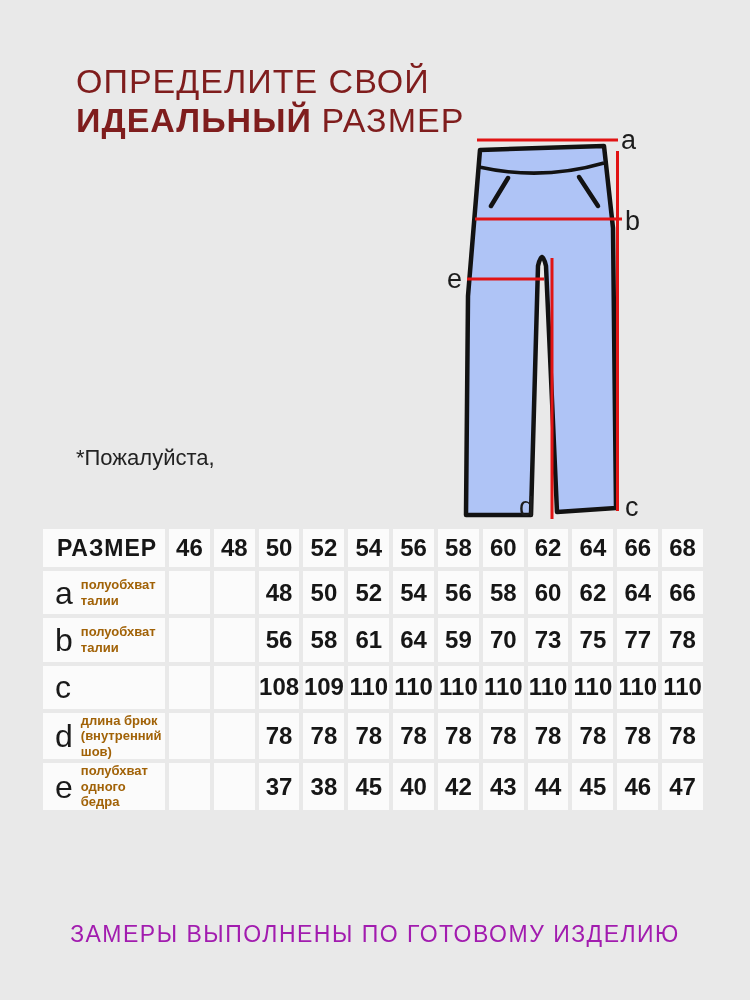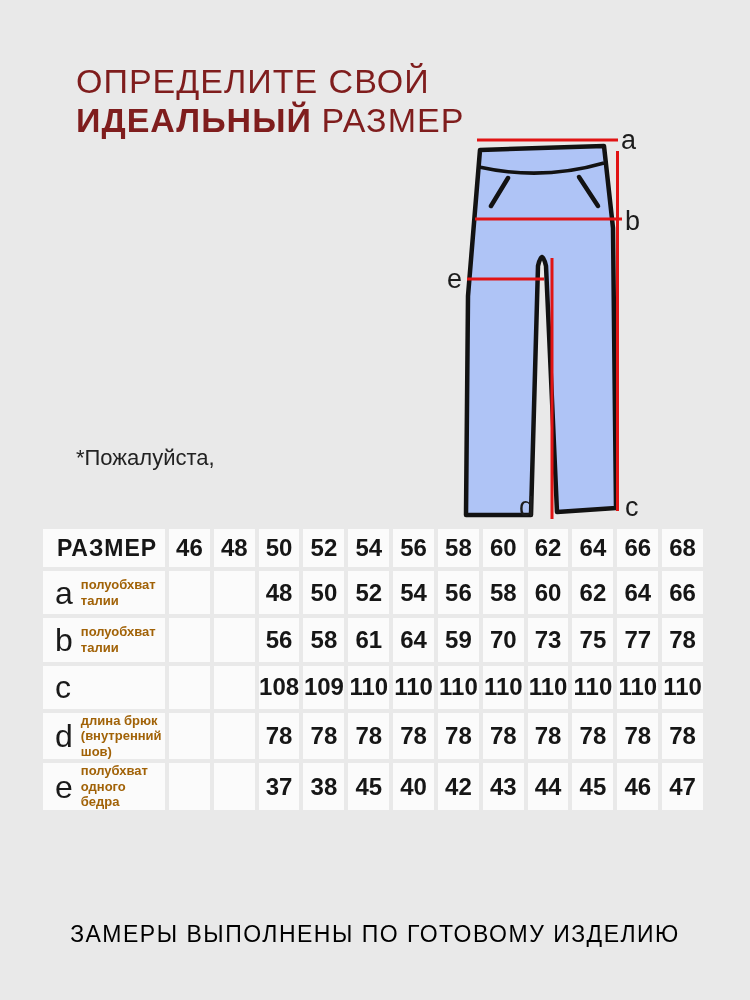--- a/index.html
+++ b/index.html
@@ -37,21 +37,21 @@
   }
   .cell.head-label { justify-content:flex-start; padding-left:14px; font-size:23px; letter-spacing:1px; }
   .cell.size-head { font-size:24px; }
   .cell.row-label { justify-content:flex-start; padding-left:12px; gap:8px; white-space:normal; }
   .row-letter { font-size:32px; font-weight:400; color:#1a1a1a; line-height:1; flex:0 0 auto; }
   .row-text { font-size:13px; font-weight:700; line-height:15.5px; color:#a16207; width:88px; }
 
   
   .footer {
     position:absolute; left:0; top:921px; width:100%;
-    text-align:center; font-size:23px; letter-spacing:1.5px; color:#000000; font-weight:400;
+    text-align:center; font-size:23px; letter-spacing:1.5px; color:#a21caf; font-weight:400;
   }
 </style>
 </head>
 <body>
 
 <div class="page">
 
   <div class="title">
     <div>ОПРЕДЕЛИТЕ СВОЙ</div>
     <div><span class="bold">ИДЕАЛЬНЫЙ</span><span class="rest">РАЗМЕР</span></div>

